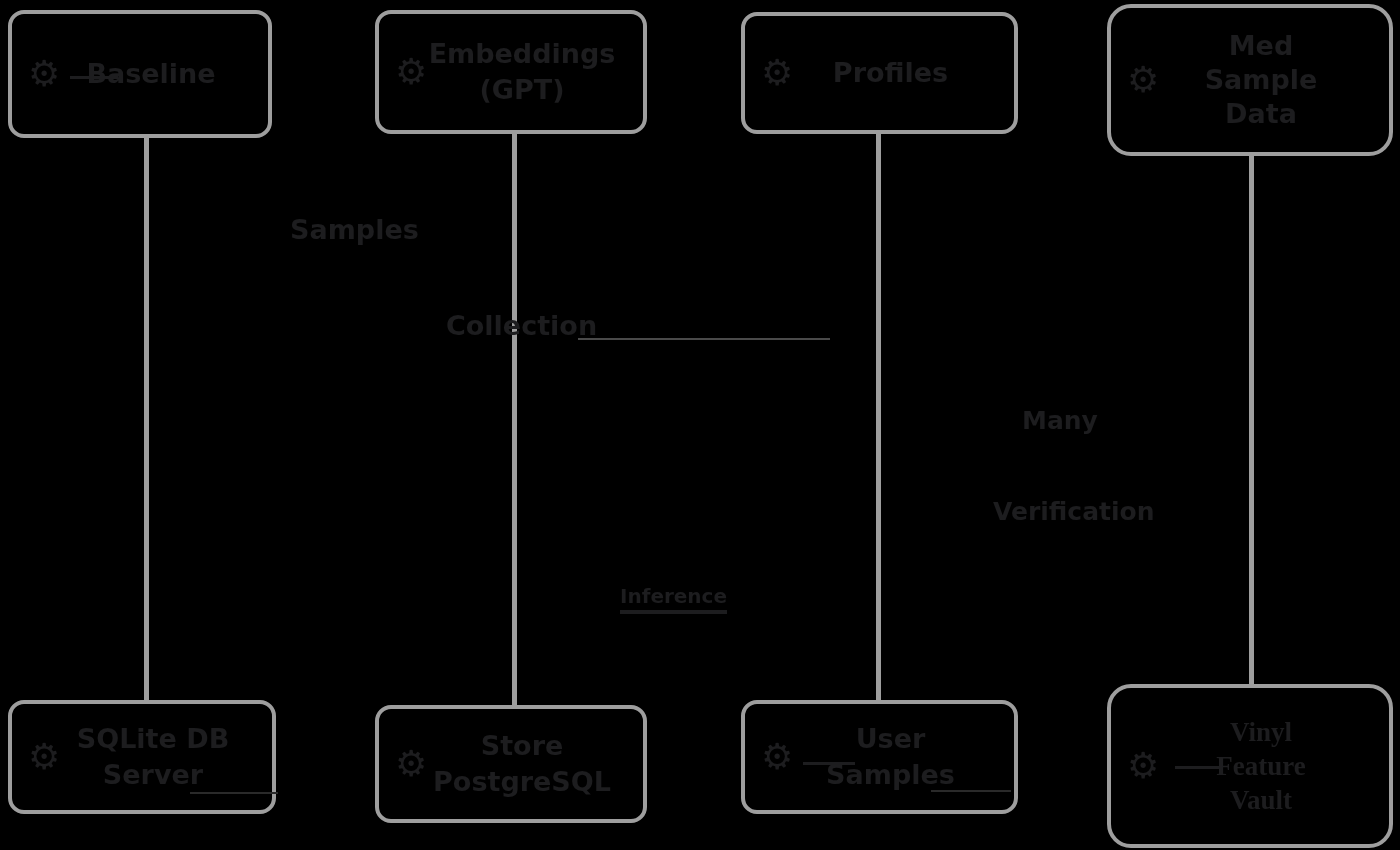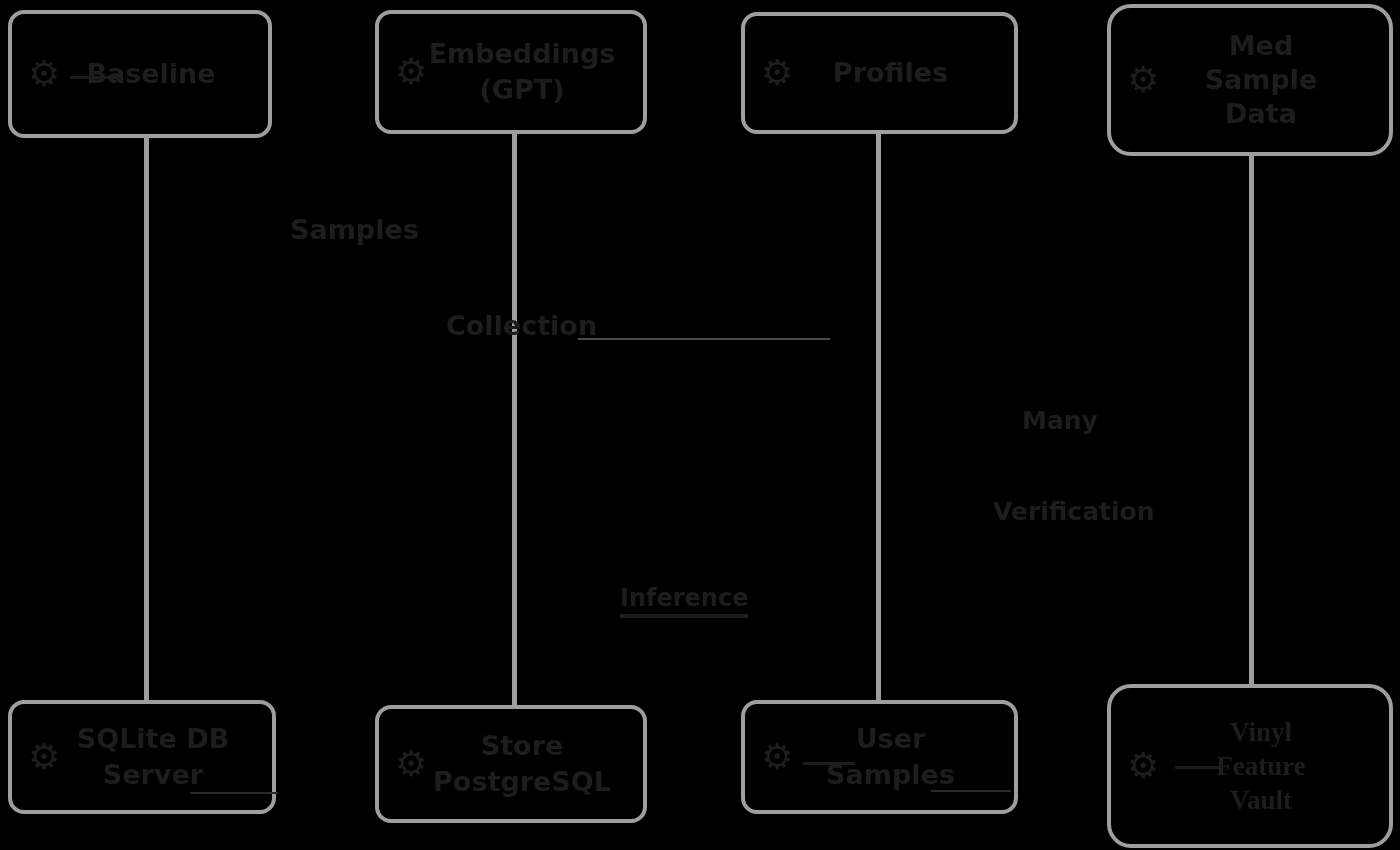--- a/index.html
+++ b/index.html
@@ -115,21 +115,21 @@
 
   <div class="edge-label" style="left:250px; top:214px; font-size:27px;margin-left:40px;">Samples</div>
 
   <div class="edge-label" style="left:446px; top:310px; font-size:27px;text-align:right;">Collection</div>
   <div class="thin-line" style="left:578px; top:338px; width:252px;"></div>
 
   <div class="edge-label" style="left:1022px; top:406px; font-size:25px;">Many</div>
 
   <div class="edge-label" style="left:993px; top:497px; font-size:25px;">Verification</div>
 
-  <div class="edge-label underline-heavy" style="left:620px; top:584px; font-size:24px;">Inference</div>
+  <div class="edge-label underline-heavy" style="left:620px; top:584px; font-size:20px;">Inference</div>
 
   <div class="node" style="left:8px; top:700px; width:268px; height:114px;">
     <span class="gear">⚙</span>
     <div class="node-text">
       <div>SQLite DB</div>
       <div>Server</div>
     </div>
     <div class="thin-line" style="left:178px; top:88px; width:88px; background:#2a2a2a;"></div>
   </div>
 

